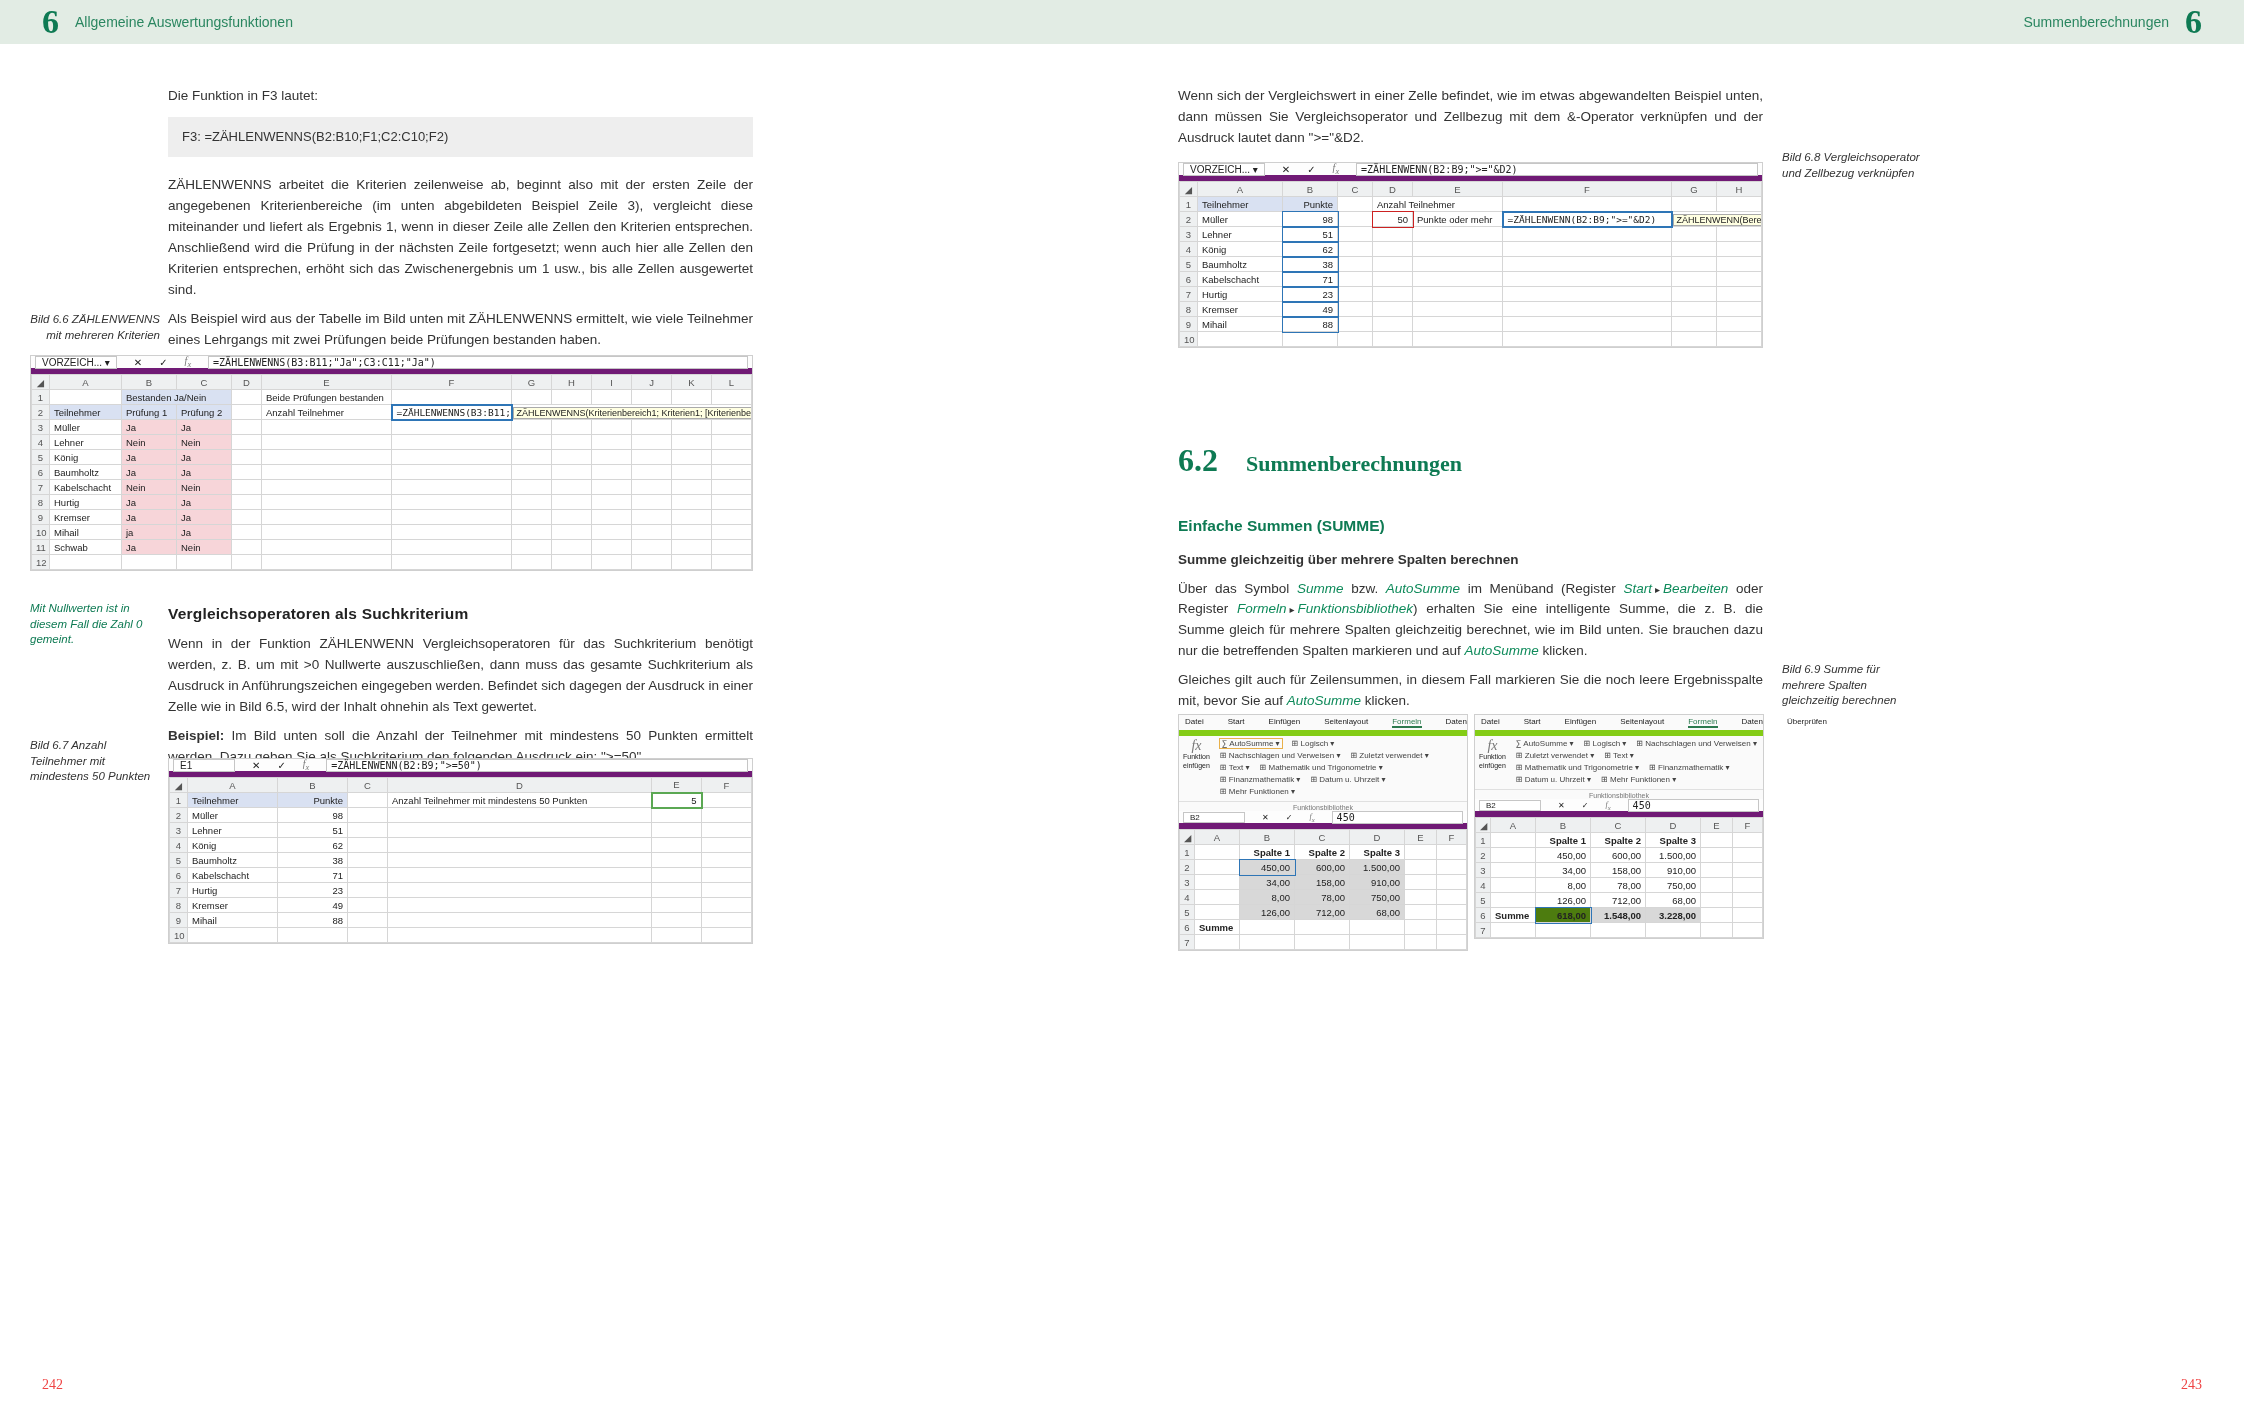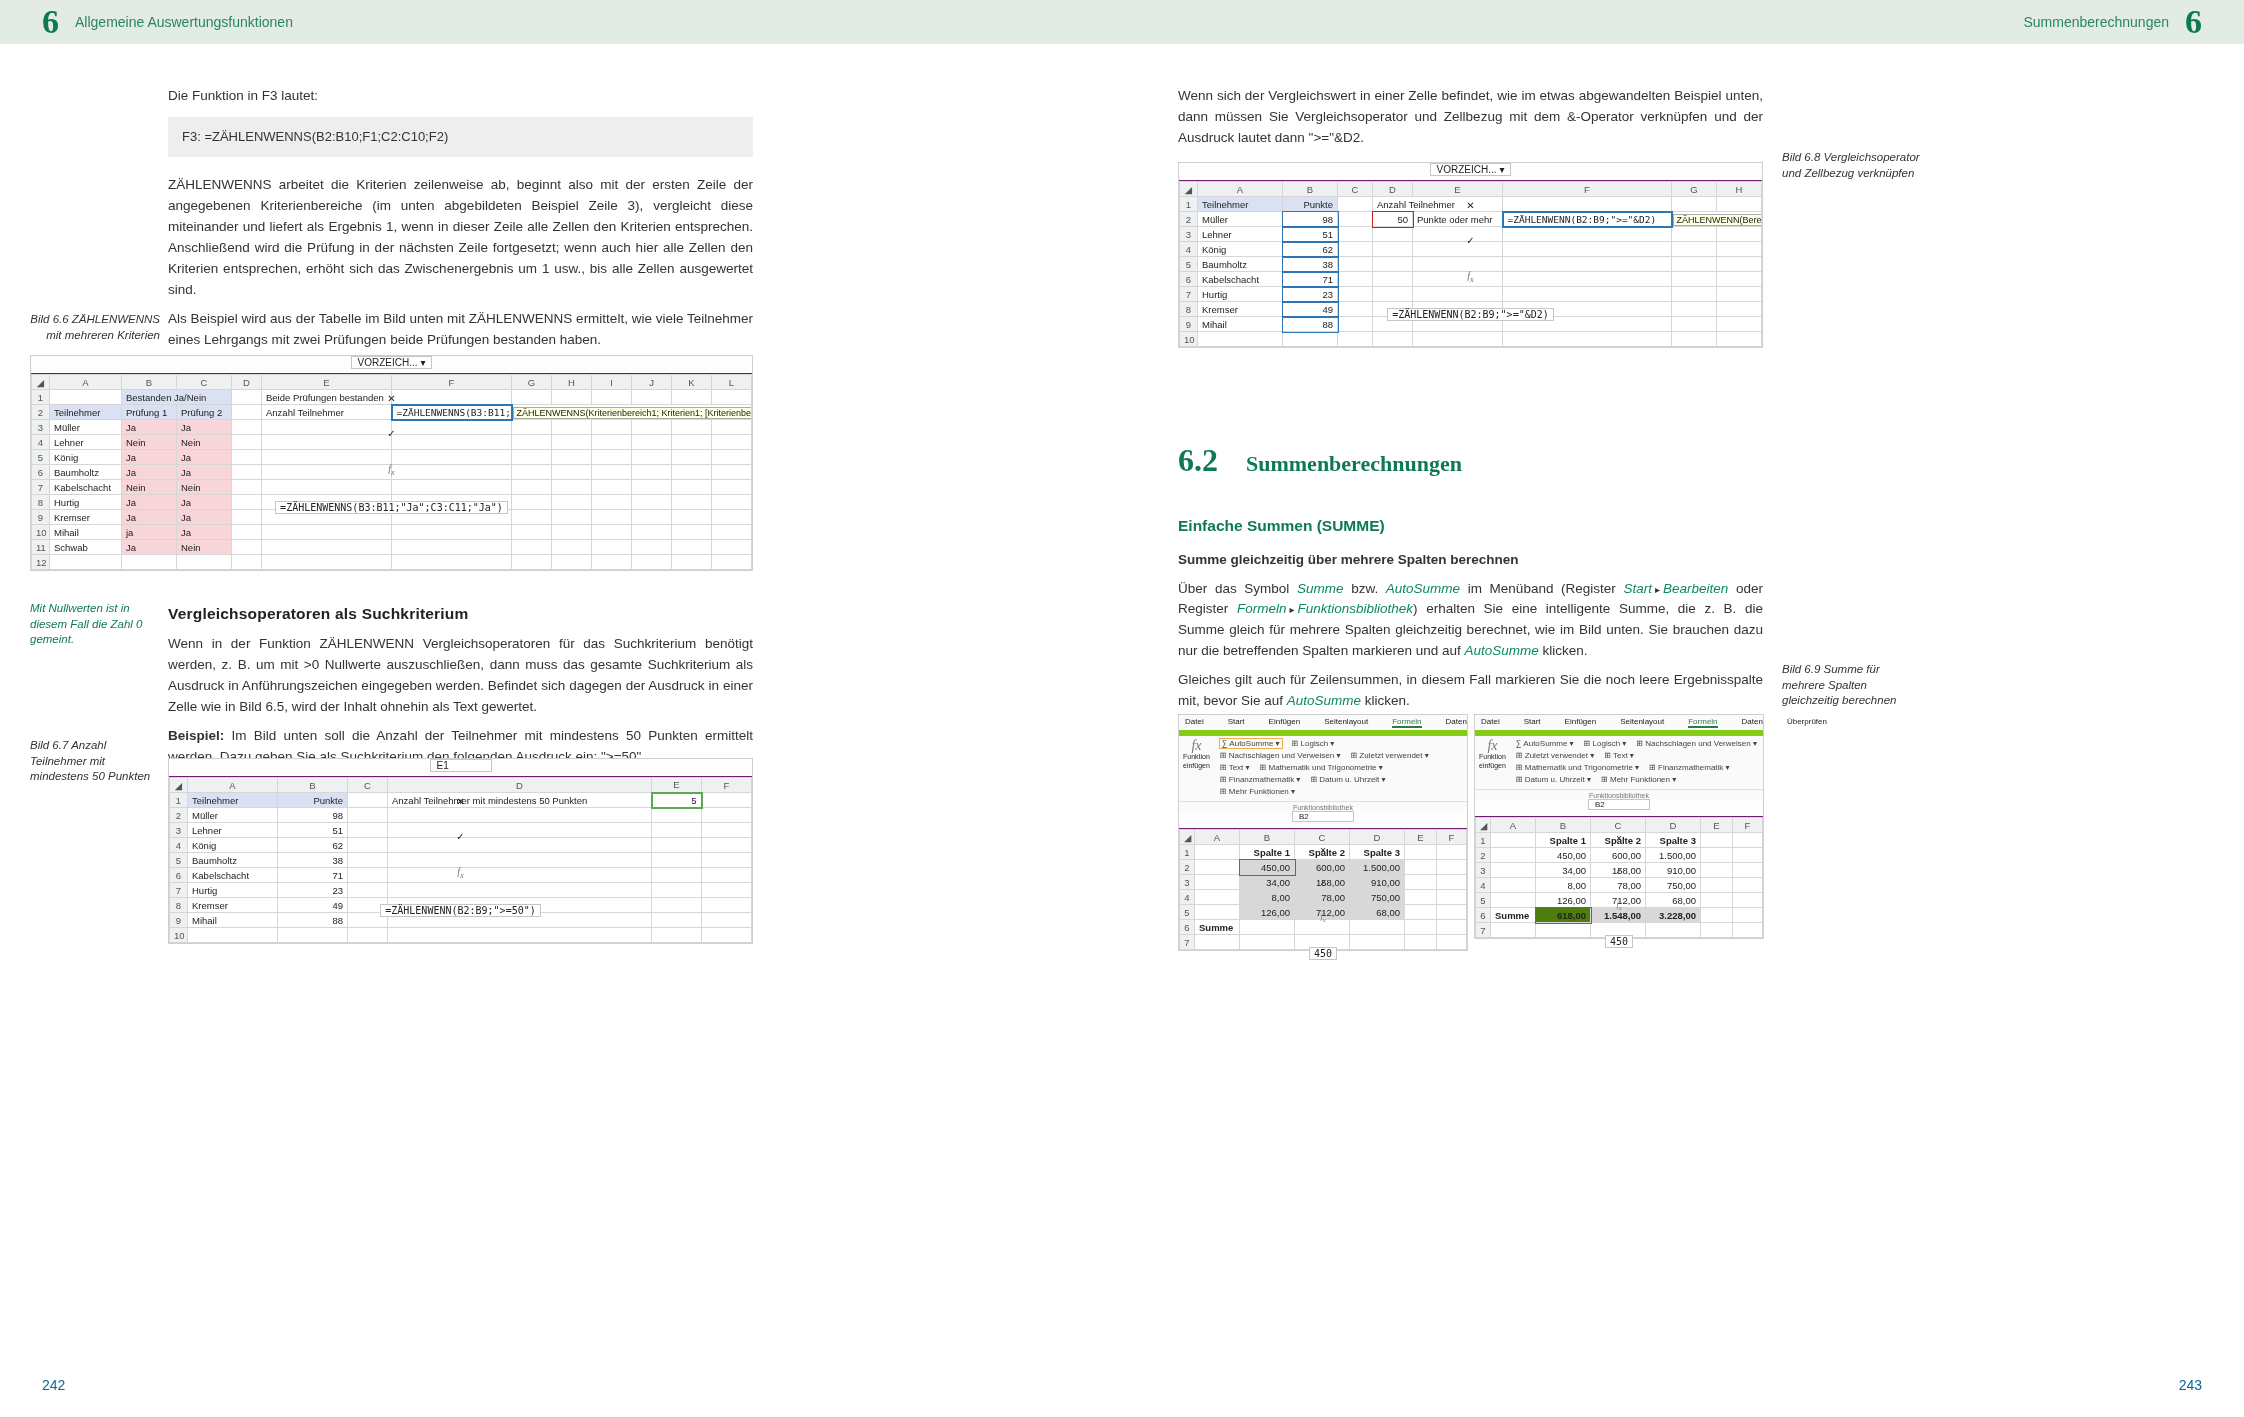--- a/index.html
+++ b/index.html
@@ -5,41 +5,41 @@
   * { margin:0; padding:0; box-sizing:border-box; }
   body { font-family: "Segoe UI", Arial, sans-serif; font-size:13px; color:#222; background:#fff; }
   .spread { display:flex; width:2244px; height:1417px; }
   .page { width:1122px; height:1417px; position:relative; background:#fff; }
   .hdr { height:44px; background:#e2ece4; display:flex; align-items:center; padding:0 42px; color:#0e7a53; }
   .page.l .hdr { justify-content:flex-start; }
   .page.r .hdr { justify-content:flex-end; }
   .hdr .num { font-size:34px; font-weight:700; font-family:Georgia,serif; }
   .hdr .txt { font-size:14px; margin:0 16px; color:#2a8660; font-weight:500; }
   .page.l .hdr .txt { order:2; } .page.l .hdr .num { order:1; }
-  .pno { position:absolute; bottom:24px; font-size:14px; color:#0369a1; }
+  .pno { position:absolute; bottom:24px; font-size:14px; color:#ef4444;font-family:Liberation Serif, serif; }
   .page.l .pno { left:42px; } .page.r .pno { right:42px; }
 
   .col { position:absolute; }
   .page.l .margin { left:30px; width:130px; } .page.l .main { left:168px; width:585px; }
   .page.r .main { left:56px; width:585px; } .page.r .margin { left:660px; width:140px; }
 
   .body { font-size:13.5px; line-height:1.55; color:#333; text-align:justify; }
   .body p { margin-bottom:8px; }
   .code-box { background:#eeeeee; padding:10px 14px; margin:10px 0 18px; font-family:"Segoe UI",Arial,sans-serif; font-size:13px; color:#333; }
   h3.sub { font-family:"Arial Narrow","Segoe UI",sans-serif; font-weight:700; font-size:15.5px; margin:12px 0 8px; color:#222; letter-spacing:.2px; }
   h3.teal { color:#0e7a53; font-weight:700; font-size:15.5px; margin:28px 0 10px; }
   .sec-num { color:#0e7a53; font-family:Georgia,serif; font-weight:700; font-size:32px; }
   .sec-title { color:#0e7a53; font-family:Georgia,serif; font-weight:600; font-size:22px; margin-left:28px; }
   .sec { display:flex; align-items:baseline; margin:66px 0 24px; }
 
   .caption { font-style:italic; font-size:11.5px; color:#333; line-height:1.35; }
 
   
   .xl-wrap { border:1px solid #cfcfcf; background:#fff; font-size:10px; }
-  .xl-bar { display:flex; align-items:center; border-bottom:1px solid #701a75; height:18px; padding:0 4px; gap:24px; background:#fdfdfd;flex-direction:column; }
+  .xl-bar { display:flex; align-items:center; border-bottom:6px solid #701a75; height:18px; padding:0 4px; gap:17px; background:#fdfdfd; }
   .xl-name { border:1px solid #c6c6c6; padding:0 6px; min-width:62px; background:#fff; }
   .xl-fx { flex:1; border:1px solid #c6c6c6; padding:0 4px; background:#fff; font-family:Consolas,monospace; font-size:10px; }
   .xl-ico { color:#777; font-style:italic; font-family:Georgia,serif; }
   table.grid { border-collapse:collapse; width:100%; table-layout:fixed; }
   table.grid th, table.grid td { border:1px solid #d6d6d6; padding:1px 4px; height:15px; font-size:9.5px; white-space:nowrap; overflow:hidden; }
   table.grid th { background:#eef0f1; font-weight:400; color:#555; text-align:center; }
   table.grid th.rh { width:18px; background:#eef0f1; text-align:center; color:#555; }
   table.grid td { background:#fff; }
   .hl-blue { border:2px solid #2e75b6 !important; }
   .hl-pink { background:#f7d5d9 !important; }

